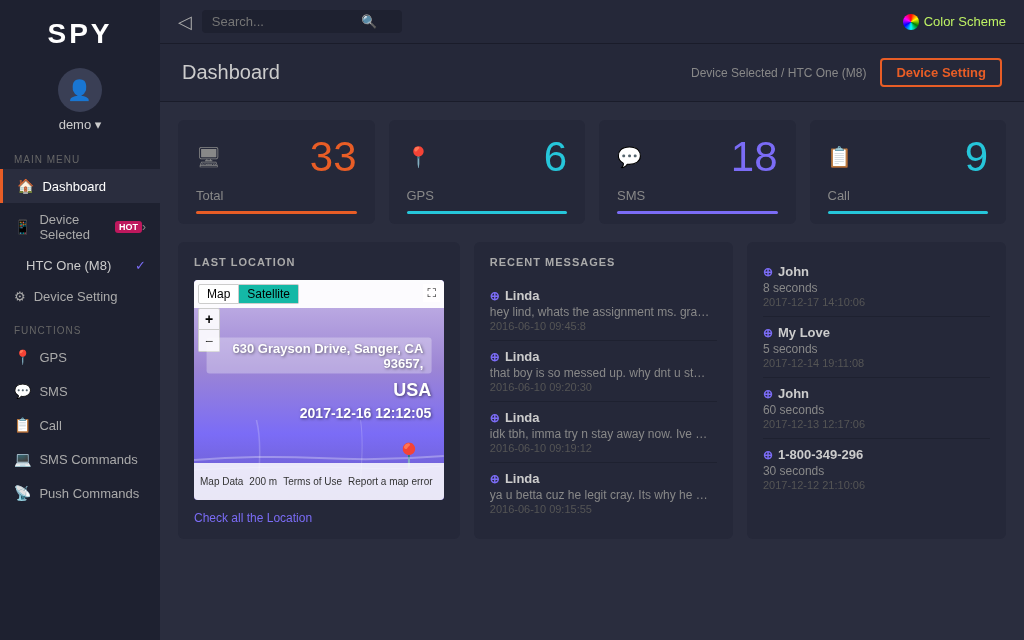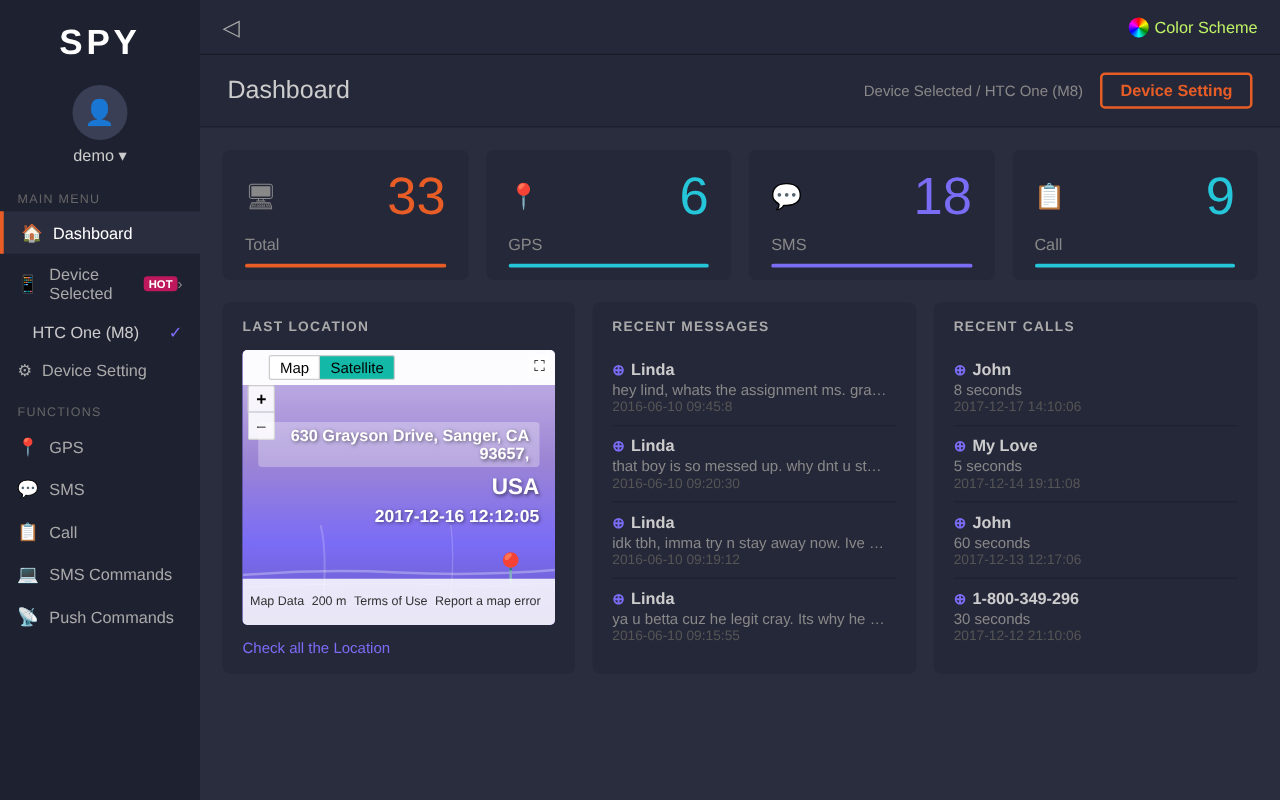--- a/index.html
+++ b/index.html
@@ -151,21 +151,21 @@
 
     
     .map-container {
       width: 100%; height: 220px; border-radius: 4px; overflow: hidden; position: relative; background: #7b6cf6; margin-bottom: 10px;
     }
     .map-bg {
       width: 100%; height: 100%; position: relative;
     }
     .map-toolbar {
       position: absolute; top: 0; left: 0; right: 0;
-      display: flex; align-items: center; padding: 4px 21px;
+      display: flex; align-items: center; padding: 4px 4px;
       background: rgba(255,255,255,0.95); font-size: 12px;
     }
     .map-zoom { position: absolute; left: 4px; top: 28px; display: flex; flex-direction: column; }
     .map-zoom button { background: rgba(255,255,255,0.9); border: 1px solid #ccc; width: 22px; height: 22px; cursor: pointer; font-size: 14px; display: flex; align-items: center; justify-content: center; }
     .map-fullscreen { position: absolute; top: 4px; right: 4px; background: rgba(255,255,255,0.8); border: none; cursor: pointer; padding: 2px 4px; font-size: 12px; }
     .map-overlay-text {
       position: absolute; top: 50%; left: 50%; transform: translate(-50%, -50%);
       color: #fff; text-align: right; text-shadow: 1px 1px 3px rgba(0,0,0,0.5);
     }
     .map-address { font-size: 13px; font-weight: 600; background: rgba(255,255,255,0.3); padding: 3px 8px; border-radius: 3px; margin-bottom: 6px; color: #fff; }
@@ -254,20 +254,24 @@
   <div class="sidebar-item">
     <span class="icon">📡</span>
     <span>Push Commands</span>
   </div>
 </div>
 
 <div id="main">
 
   <div id="topbar">
     <button class="topbar-back-btn">◁</button>
+    <div class="search-box">
+      <input type="text" placeholder="Search..." style="">
+      <span class="search-icon">🔍</span>
+    </div>
     <div class="topbar-right">
       <div class="color-scheme-btn">
         <div class="color-wheel"></div>
         <span>Color Scheme</span>
       </div>
     </div>
   </div>
 
   <div id="page-header">
     <h1 class="page-title">Dashboard</h1>
@@ -391,21 +395,20 @@
       <span class="item-icon">⊕</span>
       Linda
     </div>
     <div class="item-text">ya u betta cuz he legit cray. Its why he got no frn...</div>
     <div class="item-time">2016-06-10 09:15:55</div>
   </div>
           </div>
       </div>
 
       <div class="panel panel-calls">
-        <div class="panel-title">RECENT CALLS</div>
         <div id="calls-list">
             <div class="call-item">
     <div class="item-name">
       <span class="item-icon">⊕</span>
       John
     </div>
     <div class="item-duration">8 seconds</div>
     <div class="item-time">2017-12-17 14:10:06</div>
   </div>
             <div class="call-item">

